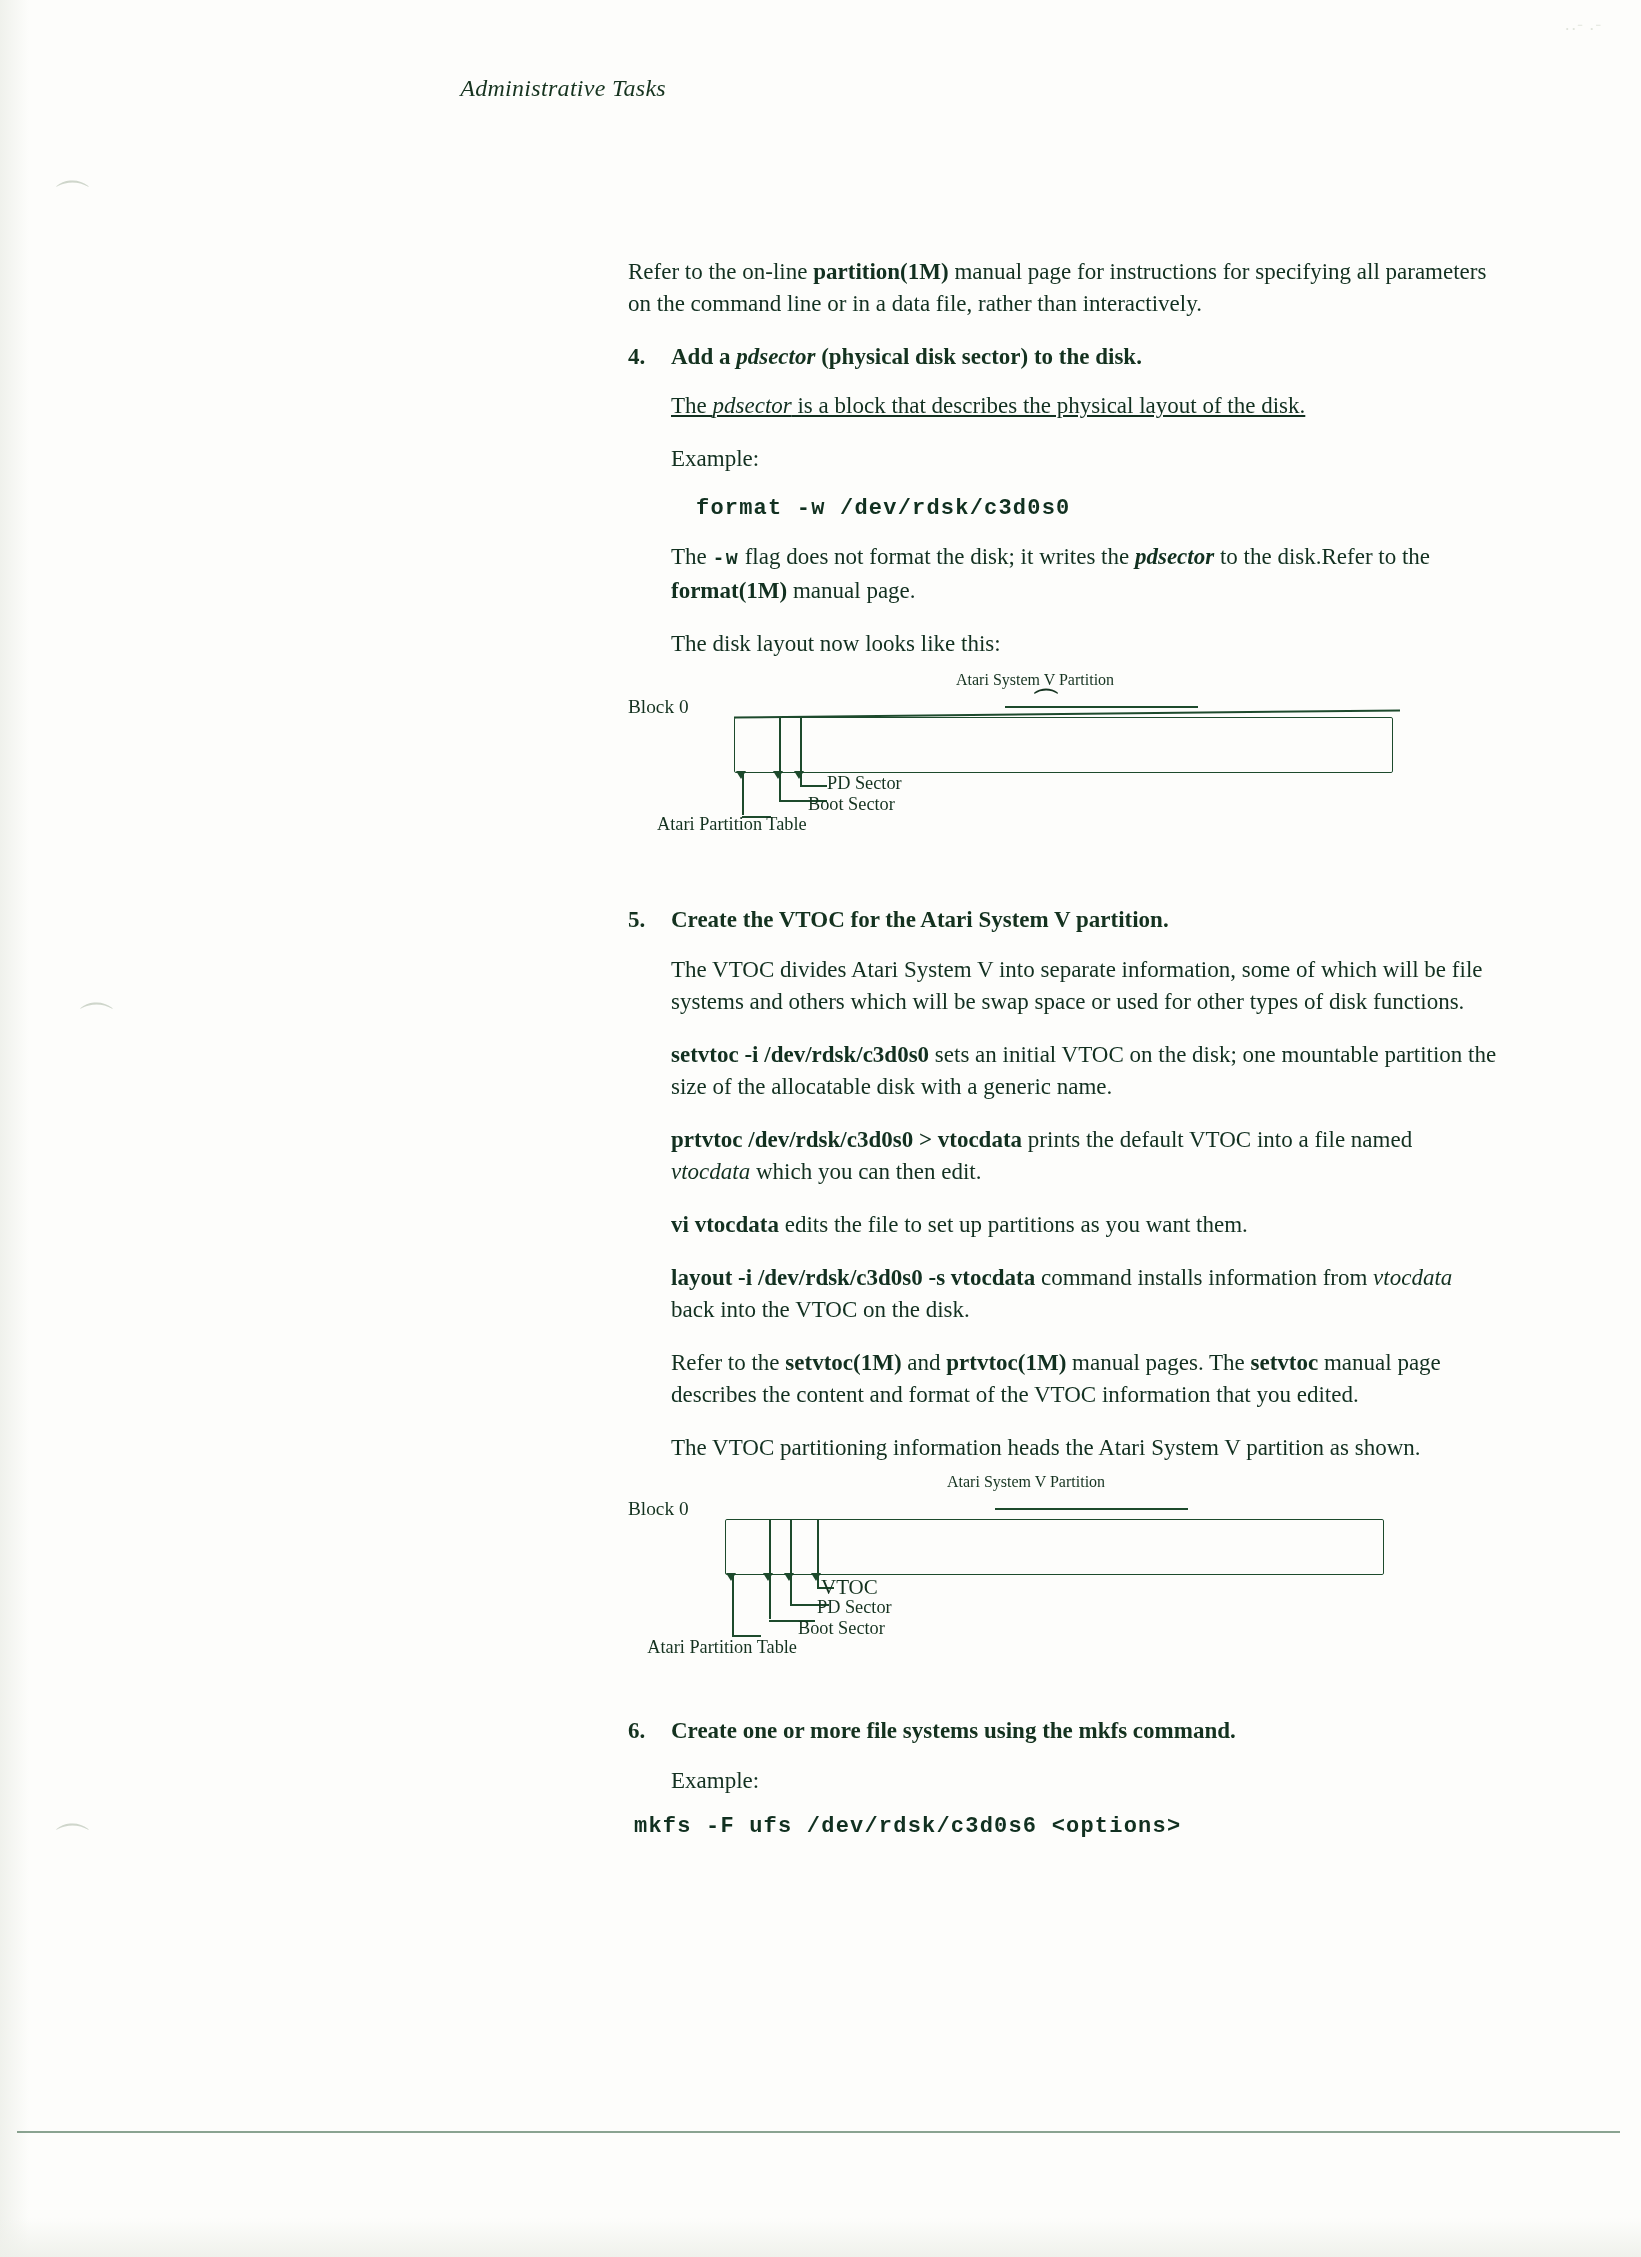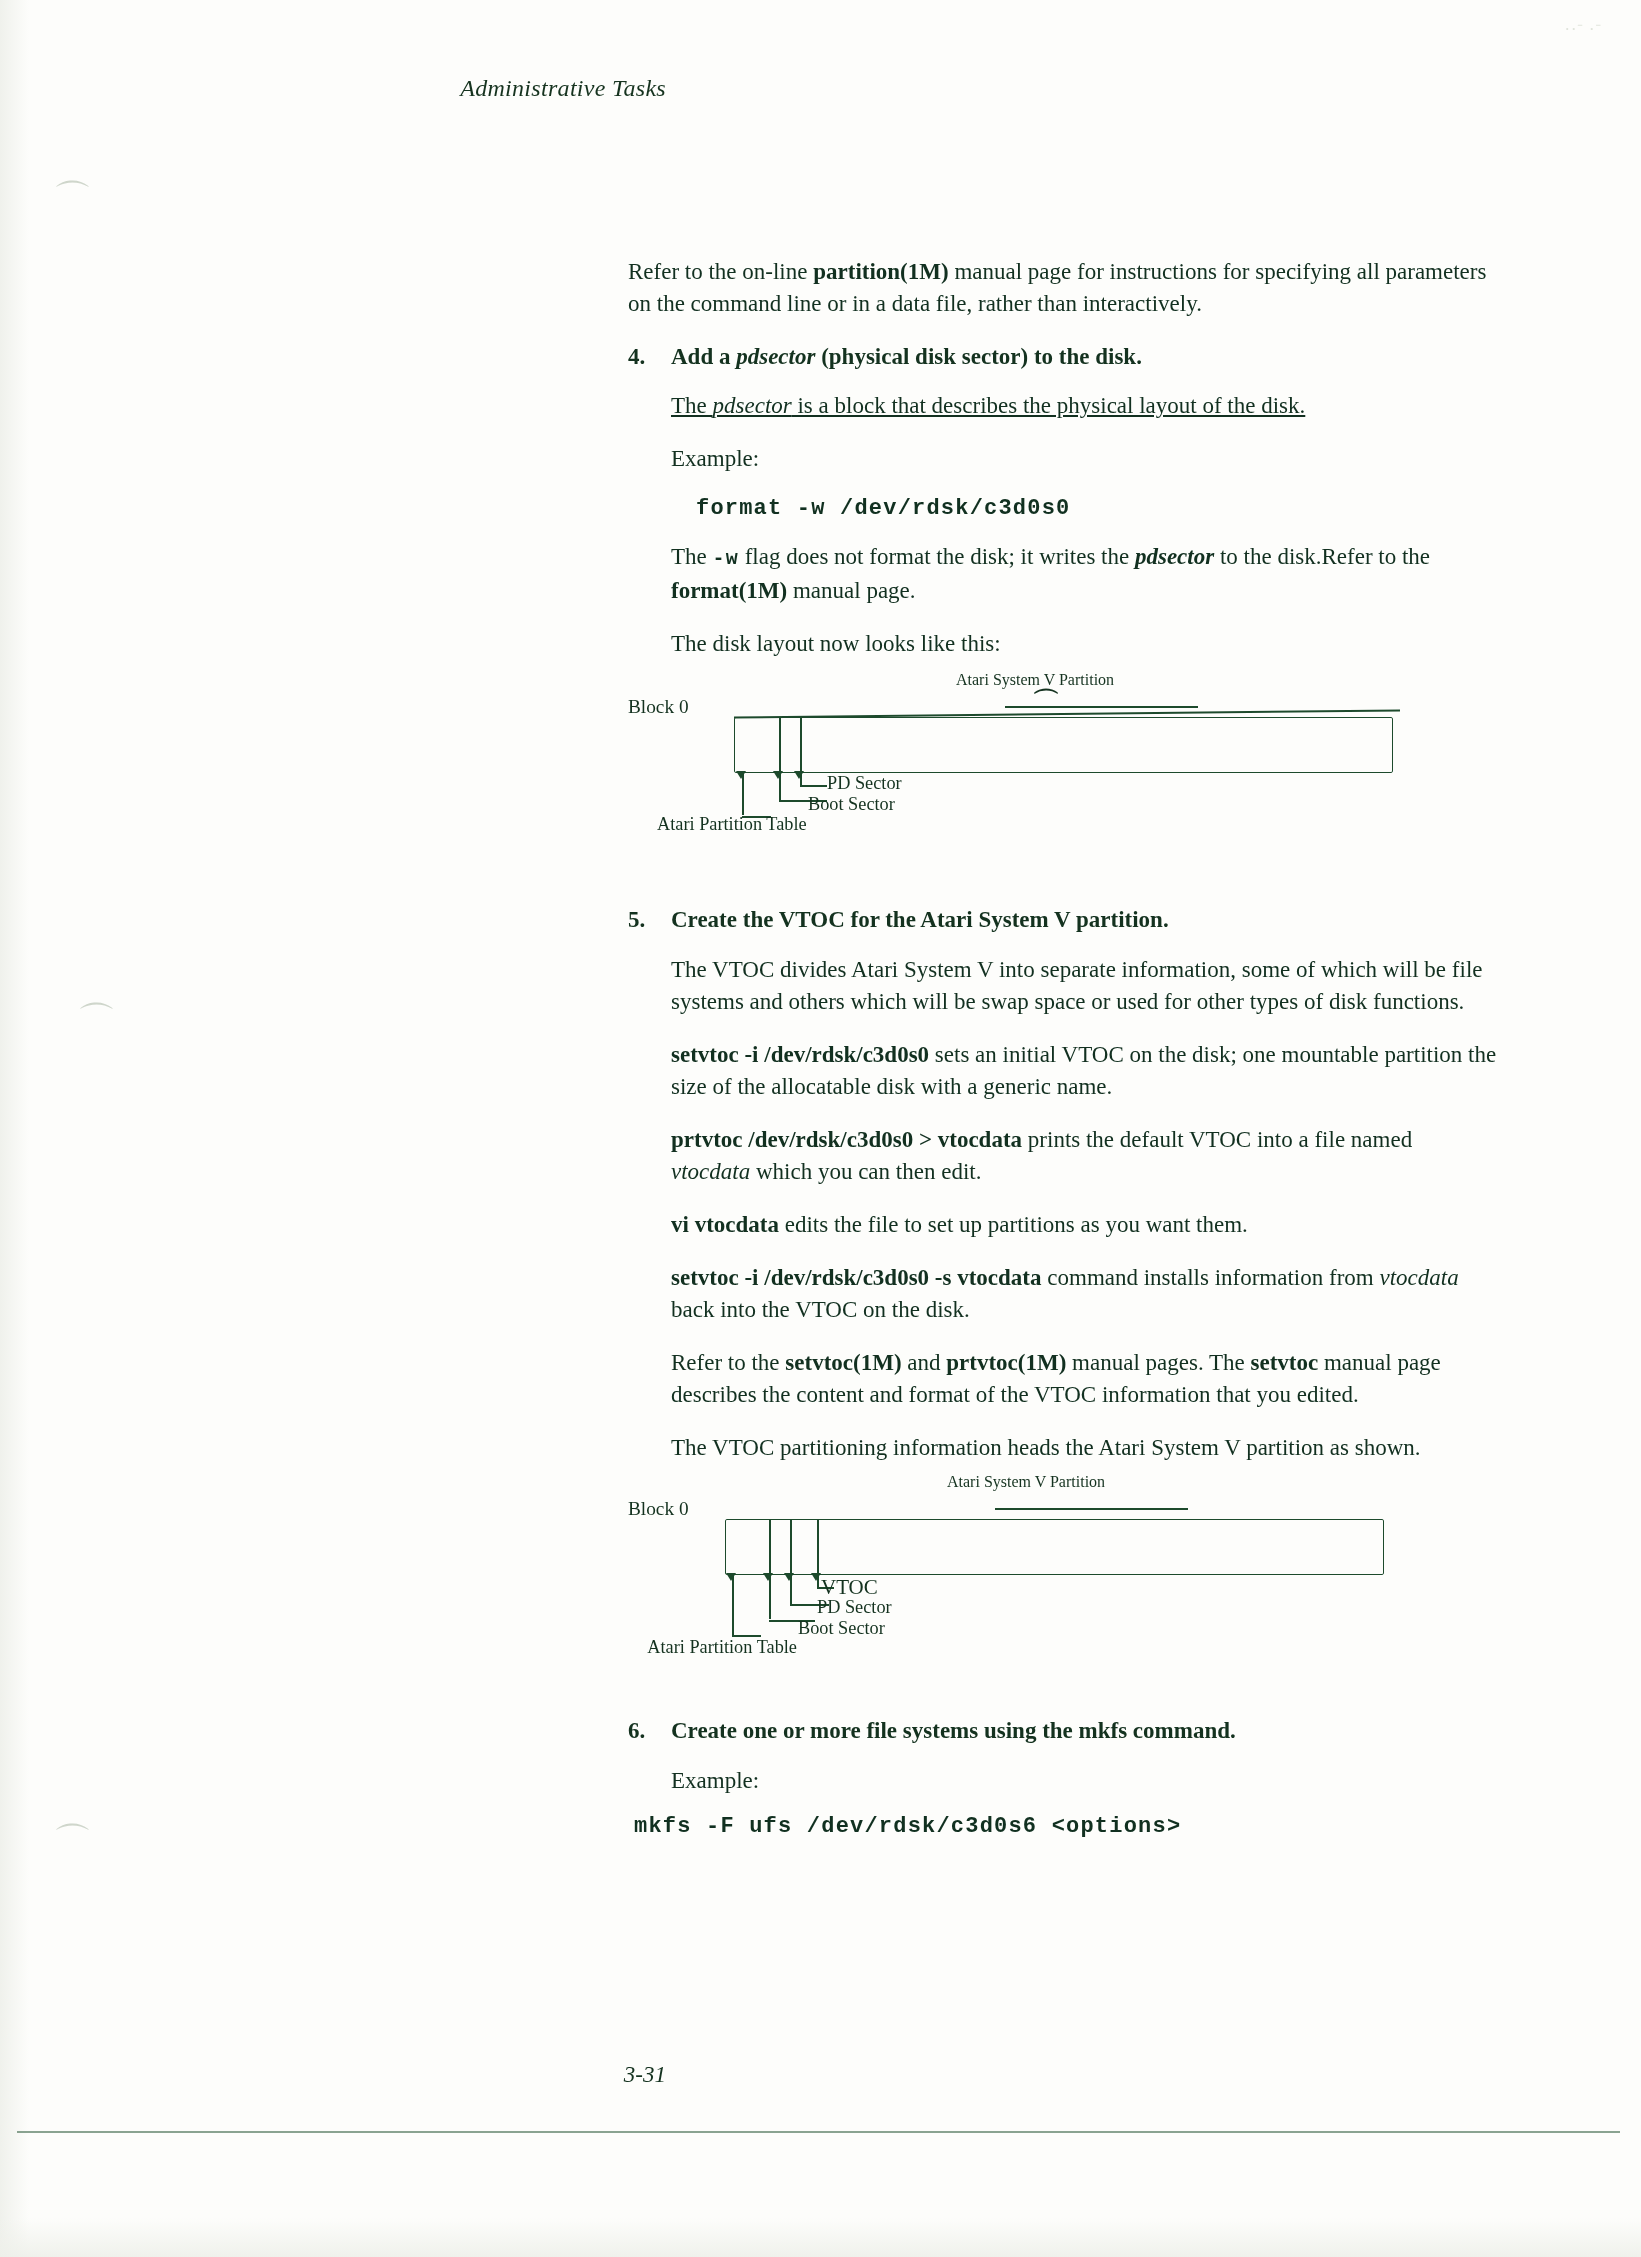--- a/index.html
+++ b/index.html
@@ -256,21 +256,21 @@
 
     <p style="margin-left:43px;">
       <b>prtvtoc /dev/rdsk/c3d0s0 &gt; vtocdata</b><span> prints the default VTOC into a file named </span><i>vtocdata</i><span> which you can then edit.</span>
     </p>
 
     <p style="margin-left:43px;">
       <b>vi vtocdata</b><span> edits the file to set up partitions as you want them.</span>
     </p>
 
     <p style="margin-left:43px;">
-      <b>setvtoc -i /dev/rdsk/c3d0s0 -s vtocdata</b><span> command installs information from </span><i>vtocdata</i><span> back into the VTOC on the disk.</span>
+      <b>layout -i /dev/rdsk/c3d0s0 -s vtocdata</b><span> command installs information from </span><i>vtocdata</i><span> back into the VTOC on the disk.</span>
     </p>
 
     <p style="margin-left:43px;">
       <span>Refer to the </span><b>setvtoc(1M)</b><span> and </span><b>prtvtoc(1M)</b><span> manual pages. The </span><b>setvtoc</b><span> manual page describes the content and format of the VTOC information that you edited.</span>
     </p>
 
     <p style="margin-left:43px; margin-bottom:9.7px;">The VTOC partitioning information heads the Atari System V partition as shown.</p>
 
     <div class="diagram" style="height:217px;">
       <div class="dg-caption-top" style="top:0px; left:319px;">Atari System V Partition</div>
@@ -311,15 +311,14 @@
     </div>
 
     <p style="margin-left:43px; margin-bottom:17.4px;">Example:</p>
 
     <div class="code2">
       <span class="mono">mkfs -F ufs /dev/rdsk/c3d0s6 &lt;options&gt;</span>
     </div>
 
   </div>
 
-  <div class="pagenum">3-31</div>
 </div>
 
 
 </body></html>

